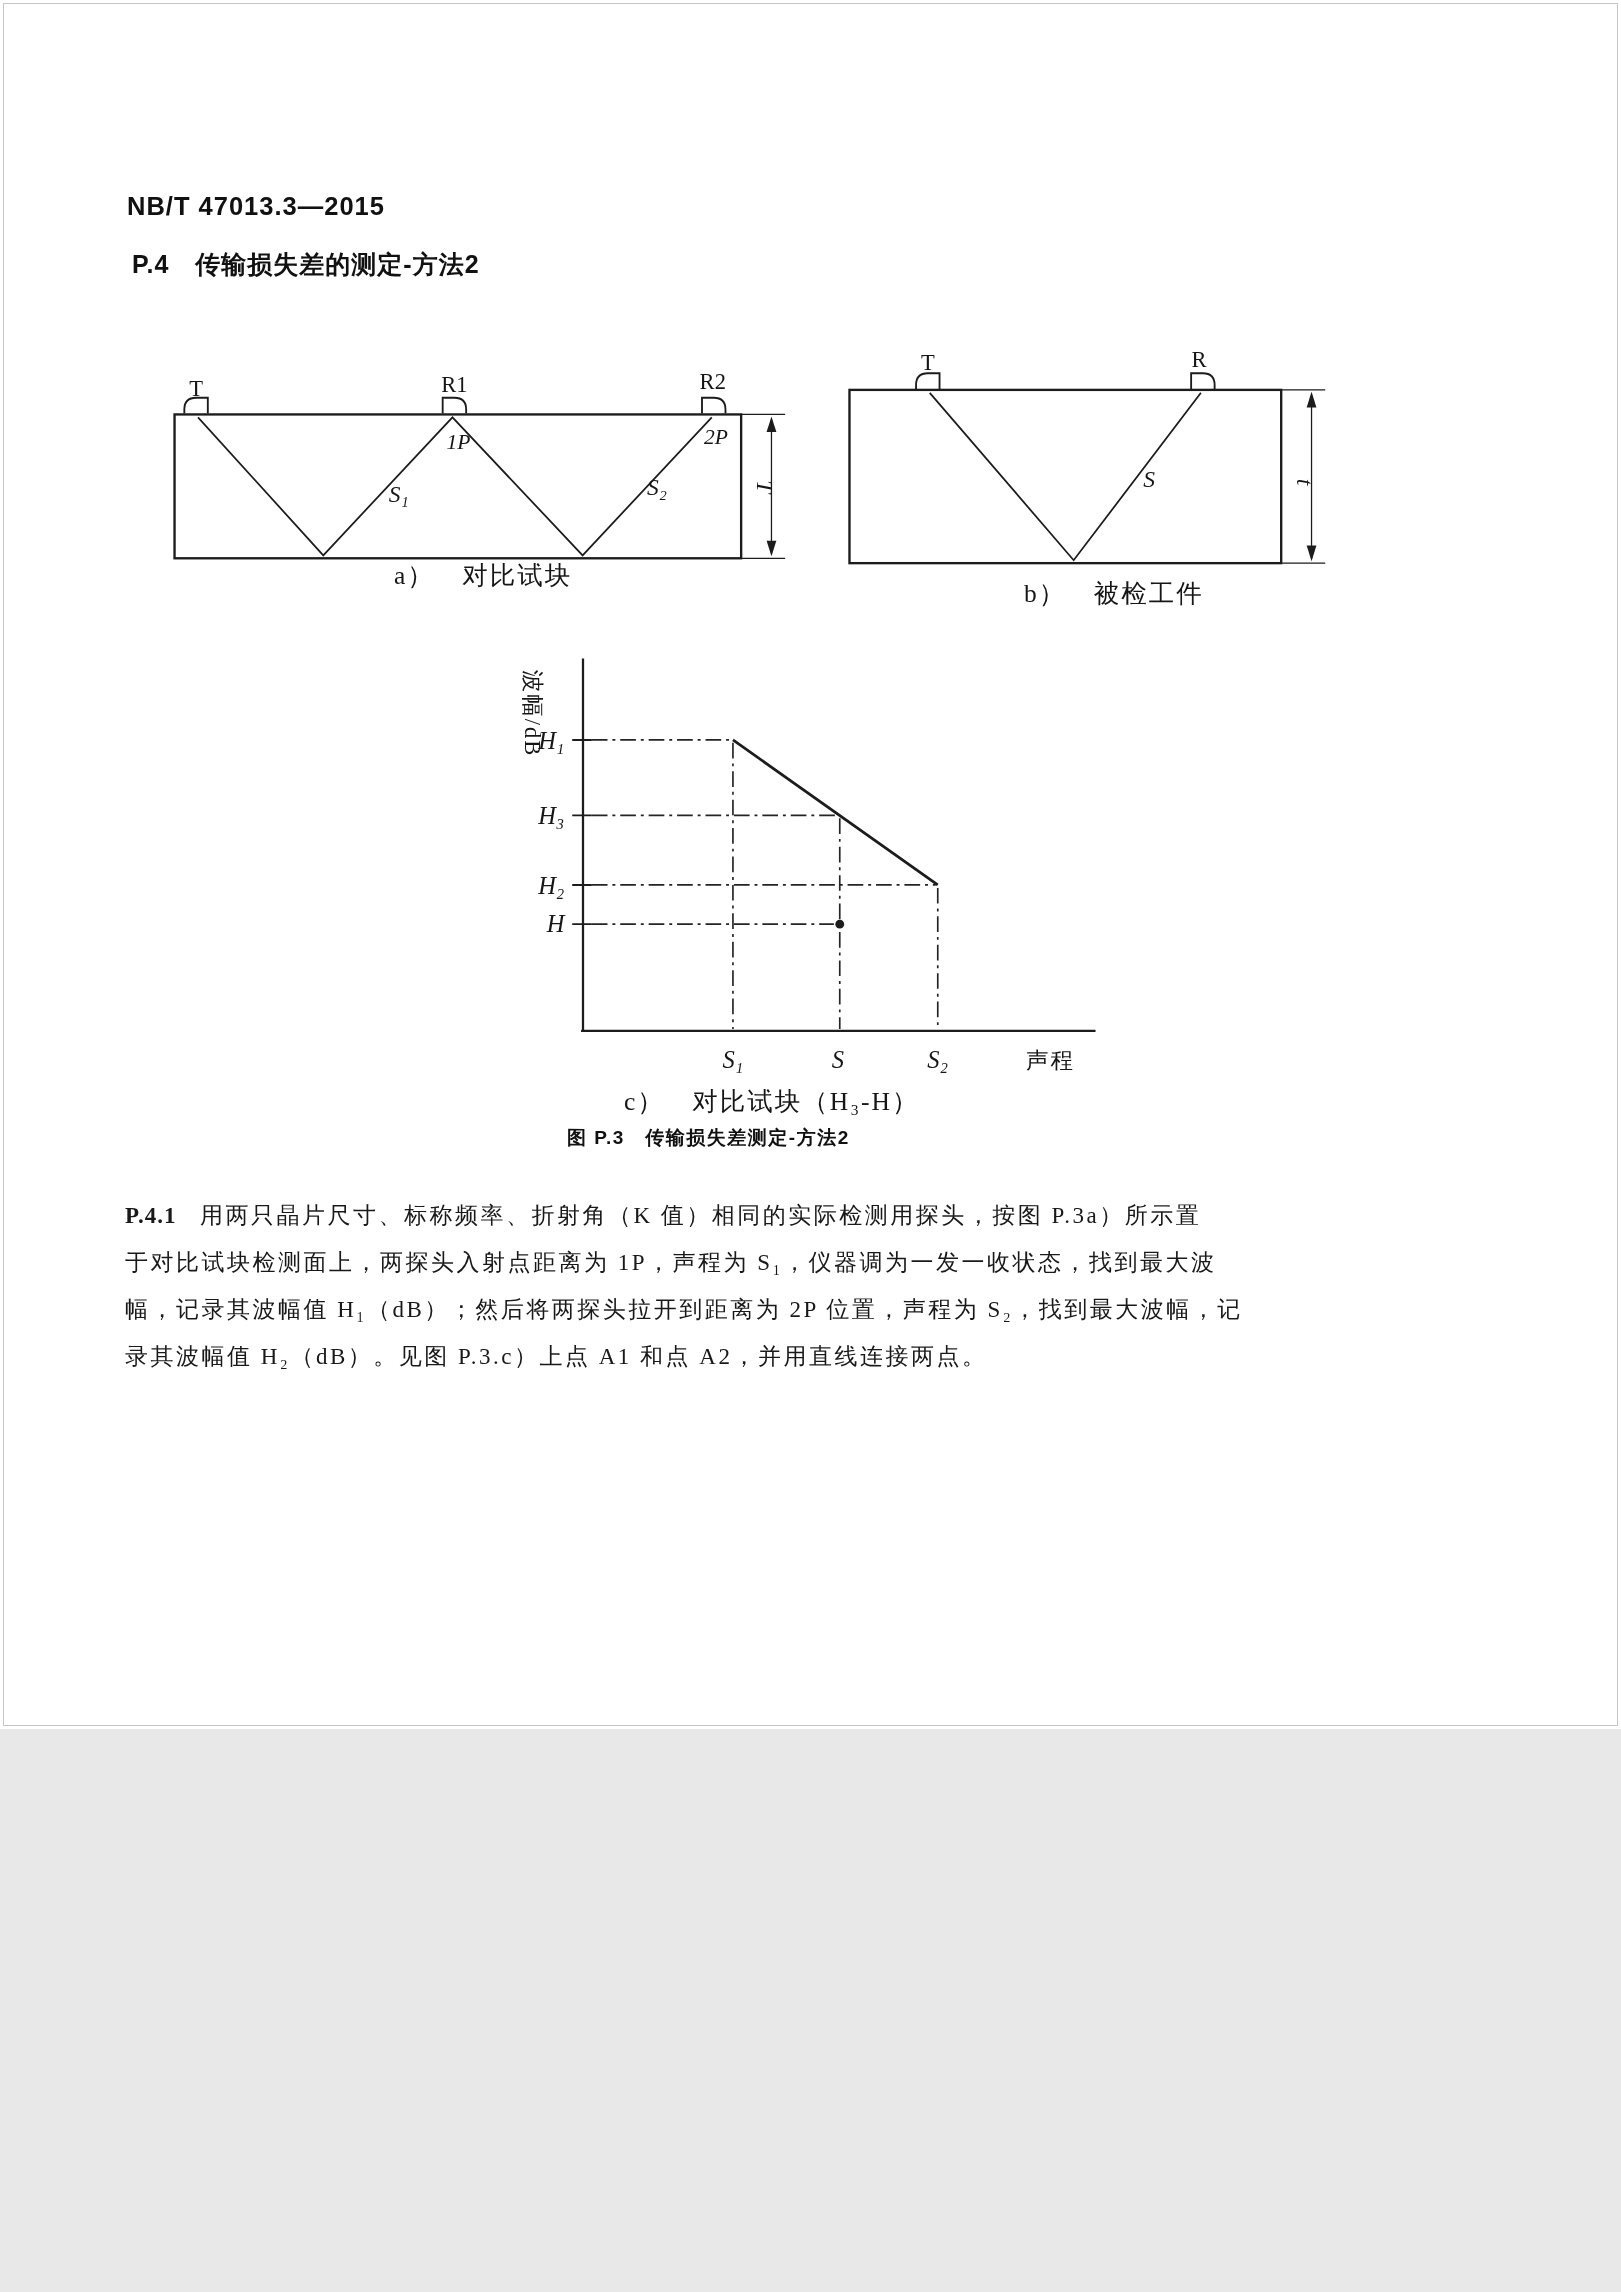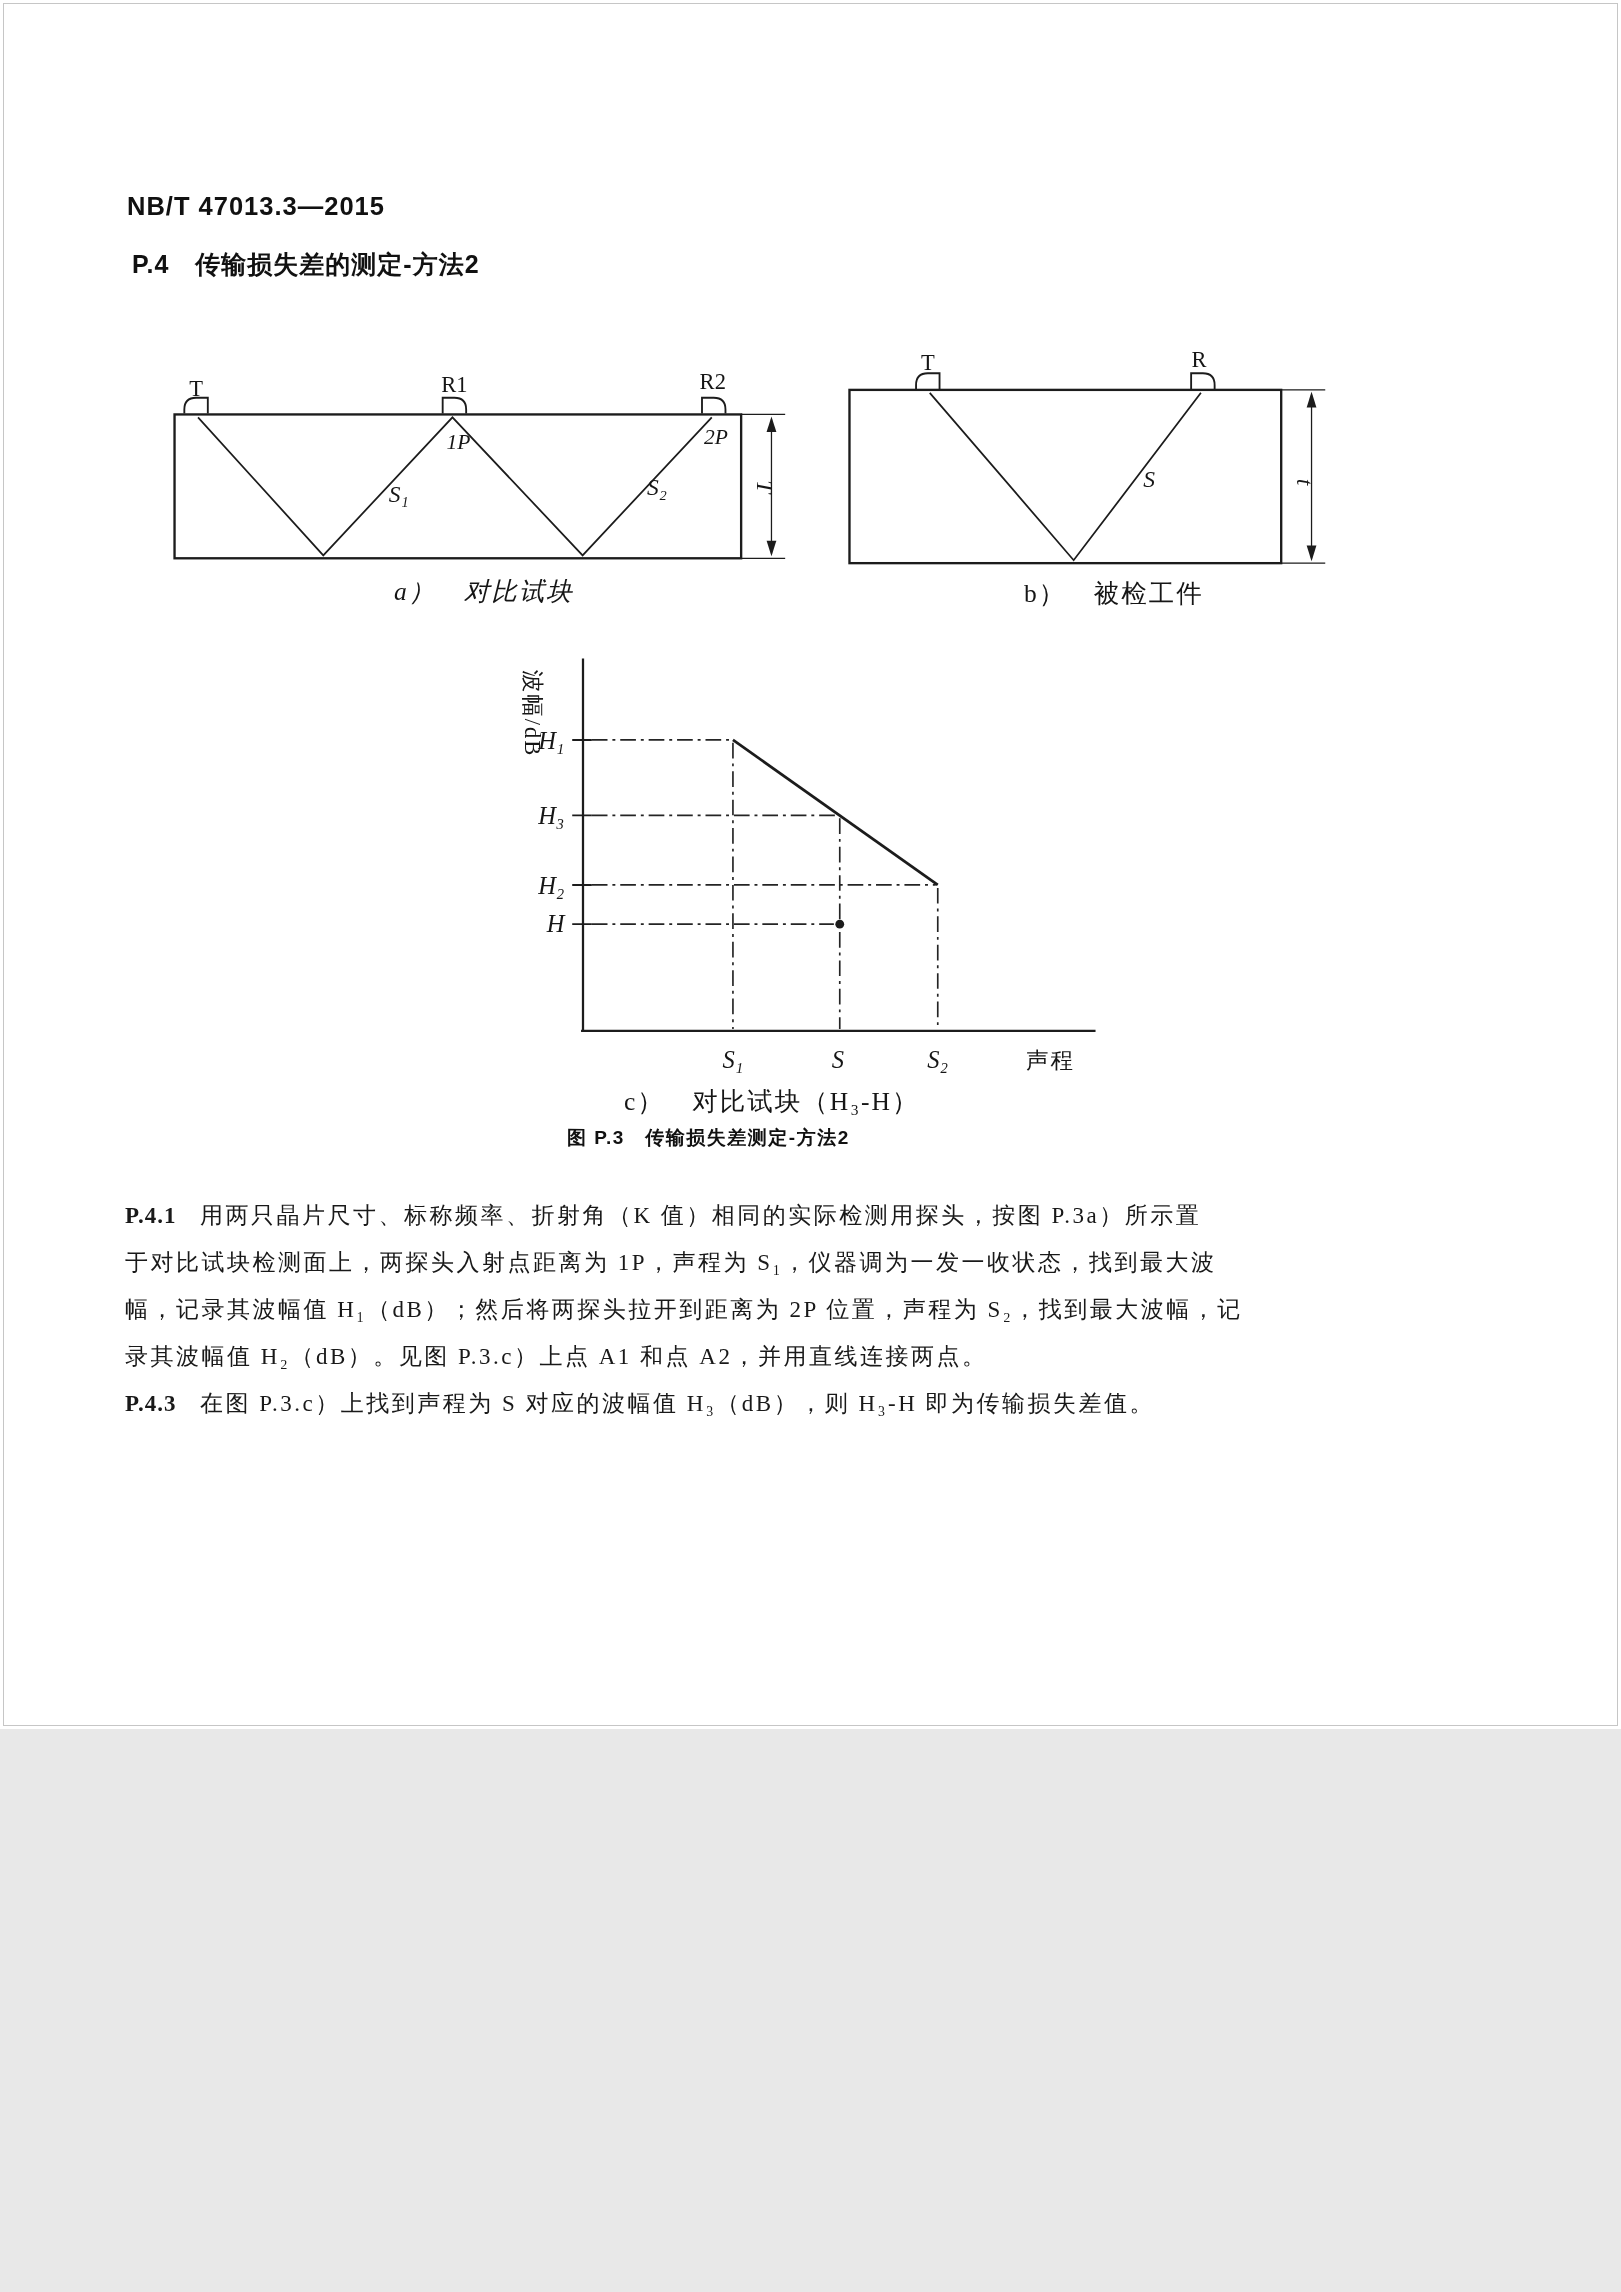--- a/index.html
+++ b/index.html
@@ -77,21 +77,21 @@
     <text class="serif-lab" x="728" y="397" text-anchor="middle">R2</text>
     <text class="ital-sm" x="456" y="458">1P</text>
     <text class="ital-sm" x="719" y="453">2P</text>
     <text class="ital" x="407" y="512" text-anchor="middle">S₁</text>
     <text class="ital" x="671" y="505" text-anchor="middle">S₂</text>
     <path class="ln dim" d="M757,423 L802,423 M757,570 L802,570 M788,428 L788,565"></path>
     <polygon points="783,441 793,441 788,425" fill="#1c1c1c"></polygon>
     <polygon points="783,552 793,552 788,568" fill="#1c1c1c"></polygon>
     <text class="ital" x="773" y="497" text-anchor="middle" transform="rotate(90 773 497)">T</text>
   </svg>
-  <div class="cap" style="left:394px;top:574px;font-style:italic;">a）　对比试块</div>
+  <div class="cap" style="left:394px;top:558px;">a）　对比试块</div>
 
   <svg style="left:814px;top:338px;" width="534" height="279" viewBox="830 345 545 285">
     <rect class="ln blk" x="866" y="398" width="441" height="177"></rect>
     <polyline class="ln beam" points="948,401 1095,572 1225,401"></polyline>
     <path class="ln probe" d="M934,397 l0,-4 q0,-12 12,-12 l12,0 l0,16"></path>
     <path class="ln probe" d="M1239,397 l0,-4 q0,-12 -12,-12 l-12,0 l0,16"></path>
     <text class="serif-lab" x="946" y="378" text-anchor="middle">T</text>
     <text class="serif-lab" x="1223" y="375" text-anchor="middle">R</text>
     <text class="ital" x="1172" y="497" text-anchor="middle">S</text>
     <path class="ln dim" d="M1307,398 L1352,398 M1307,575 L1352,575 M1338,403 L1338,570"></path>
@@ -130,18 +130,17 @@
   </svg>
   <div class="cap" style="left:624px;top:1084px;">c）　对比试块（H₃-H）</div>
 
   <div class="figtitle">图 P.3　传输损失差测定-方法2</div>
 
   <div class="bodytext">
     <div class="bodyline"><b class="plabel">P.4.1</b><span>用两只晶片尺寸、标称频率、折射角（K 值）相同的实际检测用探头，按图 P.3a）所示置</span></div>
     <div class="bodyline">于对比试块检测面上，两探头入射点距离为 1P，声程为 S₁，仪器调为一发一收状态，找到最大波</div>
     <div class="bodyline">幅，记录其波幅值 H₁（dB）；然后将两探头拉开到距离为 2P 位置，声程为 S₂，找到最大波幅，记</div>
     <div class="bodyline">录其波幅值 H₂（dB）。见图 P.3.c）上点 A1 和点 A2，并用直线连接两点。</div>
-    <div class="bodyline"><b class="plabel">P.4.3</b><span>在图 P.3.c）上找到声程为 S 对应的波幅值 H₃（dB），则 H₃-H 即为传输损失差值。</span></div>
   </div>
 
   <div class="pagenum">100</div>
 </div>
 
 
 </body></html>

